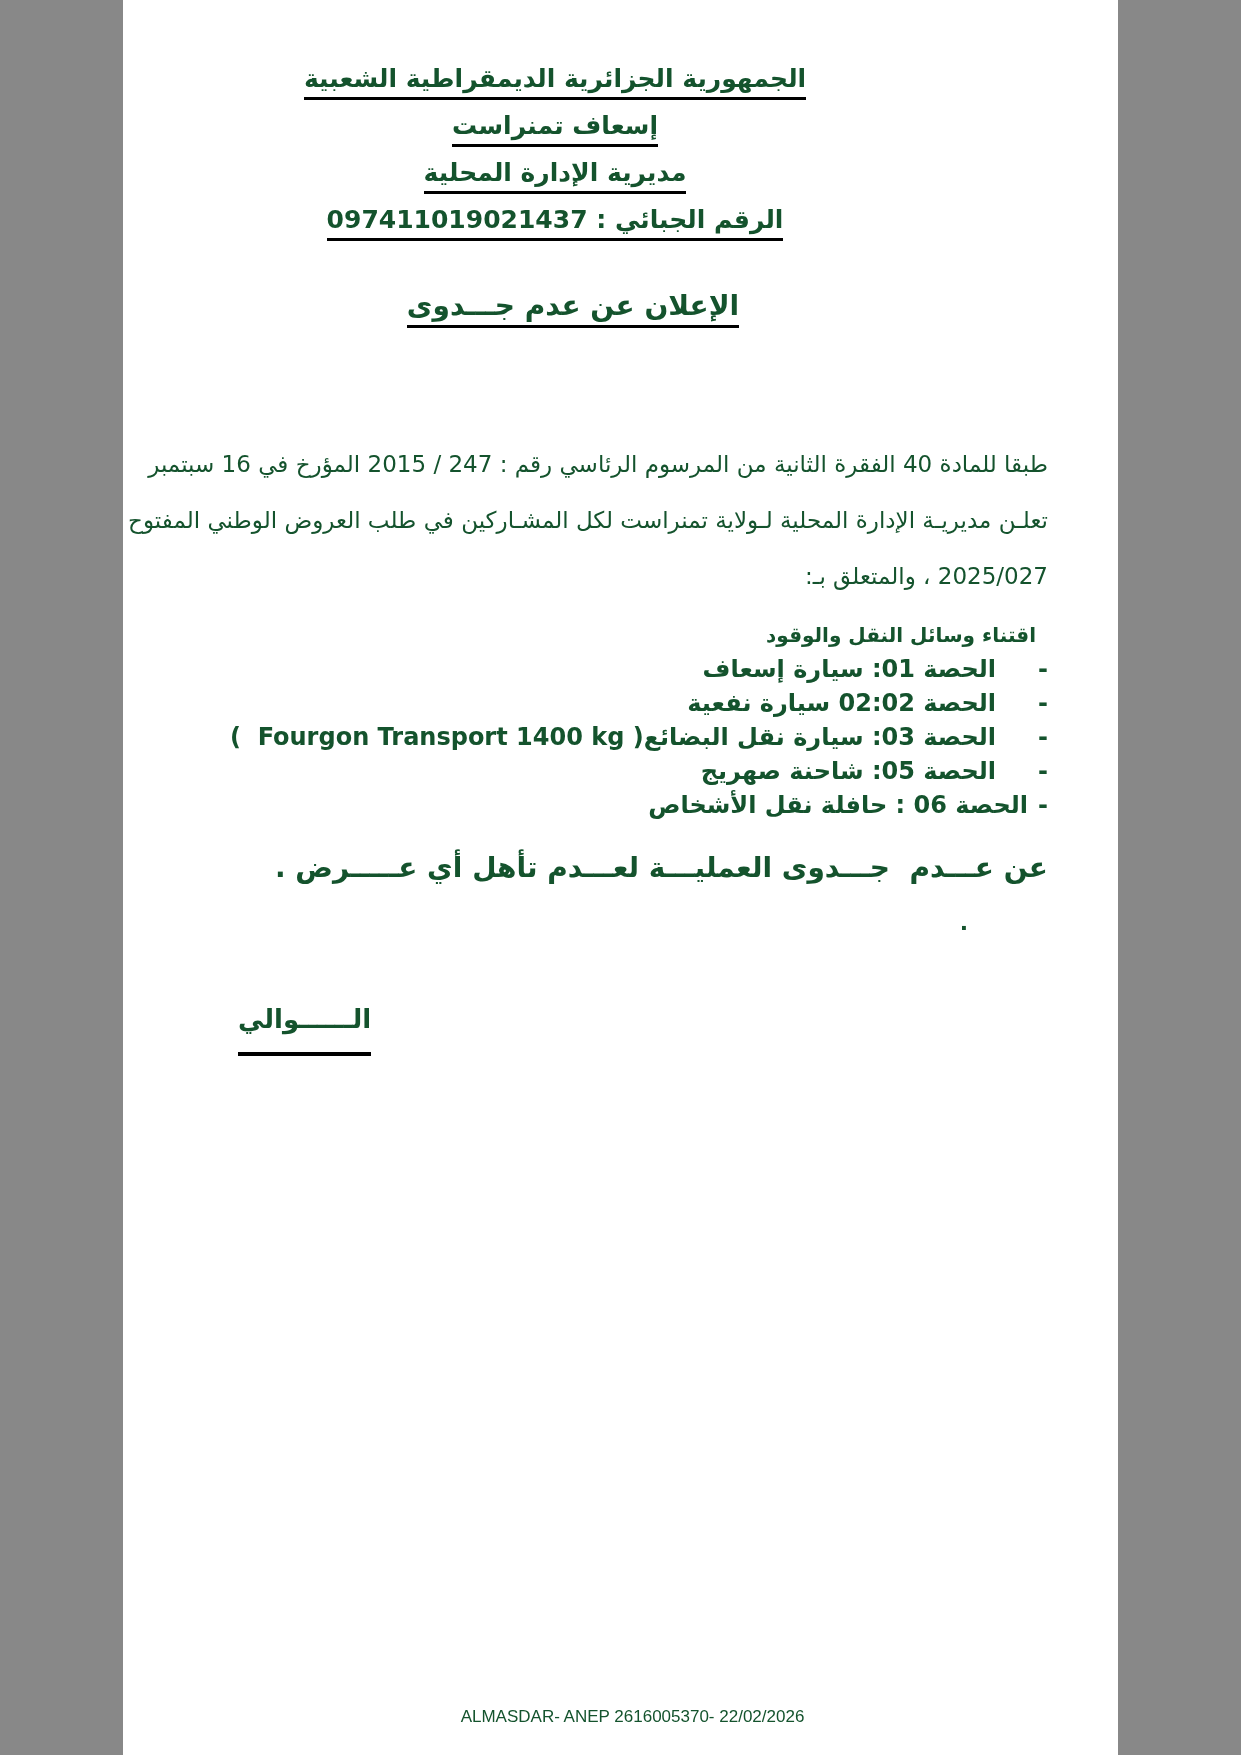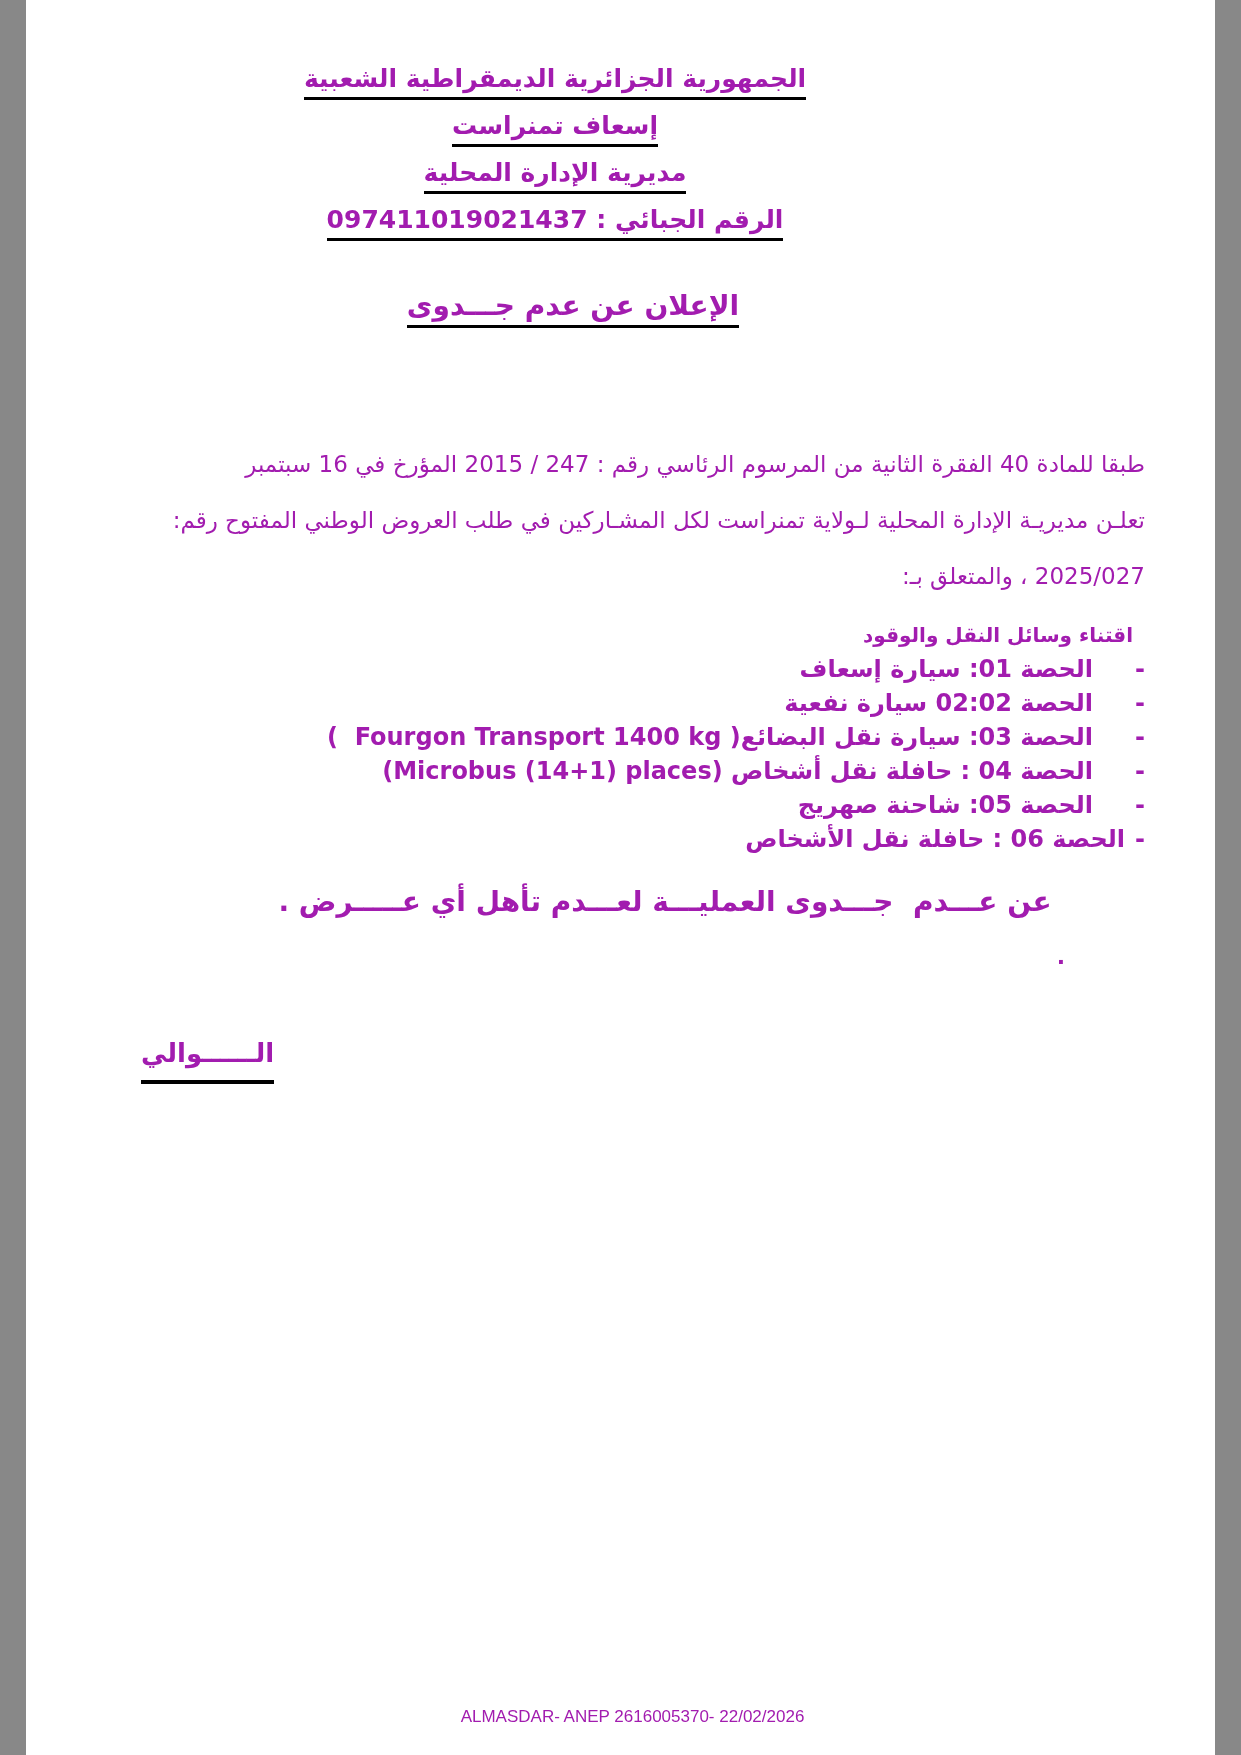--- a/index.html
+++ b/index.html
@@ -1,21 +1,21 @@
 <!DOCTYPE html>
 <html><head>
 <meta charset="utf-8">
 <style>
   html,body{margin:0;padding:0;background:#888;}
   .page{
     position:relative;
-    width:1189px;height:1755px;
+    width:995px;height:1755px;
     margin:0 auto;
     background:#ffffff;
-    color:#a21caf;
+    color:#14532d;
     font-family:"DejaVu Sans",sans-serif;
     overflow:hidden;
     box-sizing:border-box;
     padding:55px 70px 0 65px;
   }
   .rtl{direction:rtl;unicode-bidi:embed;}
   .right{text-align:right;}
   .nowrap{white-space:nowrap;}
   .pre{white-space:pre;}
 
@@ -76,21 +76,21 @@
   }
   .signature{
     margin-top:66px;
     text-align:left;
     padding-left:50px;
     font-size:26px;font-weight:bold;
   }
   .signature > span{
     display:inline-block;
     border-bottom:4px solid #000;
-    padding-bottom:12px;
+    padding-bottom:18px;
   }
   .footer{
     position:absolute;
     left:12px;bottom:28px;width:100%;
     text-align:center;
     font-family:"Liberation Sans",sans-serif;
     font-size:17px;
     direction:ltr;
   }
 </style>
@@ -129,23 +129,20 @@
       <div class="lot-item nowrap">
         <span class="lot-marker">-</span><span class="pre">الحصة 01: سيارة إسعاف</span>
       </div>
       <div class="lot-item nowrap">
         <span class="lot-marker">-</span><span class="pre">الحصة 02:02 سيارة نفعية</span>
       </div>
       <div class="lot-item nowrap">
         <span class="lot-marker">-</span><span class="pre">الحصة 03: سيارة نقل البضائع( Fourgon Transport 1400 kg  )</span>
       </div>
       <div class="lot-item nowrap">
-        <span class="lot-marker">-</span><span class="pre">الحصة 04 : حافلة نقل أشخاص (Microbus (14+1) places)</span>
-      </div>
-      <div class="lot-item nowrap">
         <span class="lot-marker">-</span><span class="pre">الحصة 05: شاحنة صهريج</span>
       </div>
       <div class="lot-item tight nowrap">
         <span class="lot-marker">-</span><span class="pre">الحصة 06 : حافلة نقل الأشخاص</span>
       </div>
     </div>
 
     <div class="conclusion pre nowrap">عن عـــدم  جـــدوى العمليـــة لعـــدم تأهل أي عـــــرض .</div>
 
     <div class="stray-dot">.</div>

